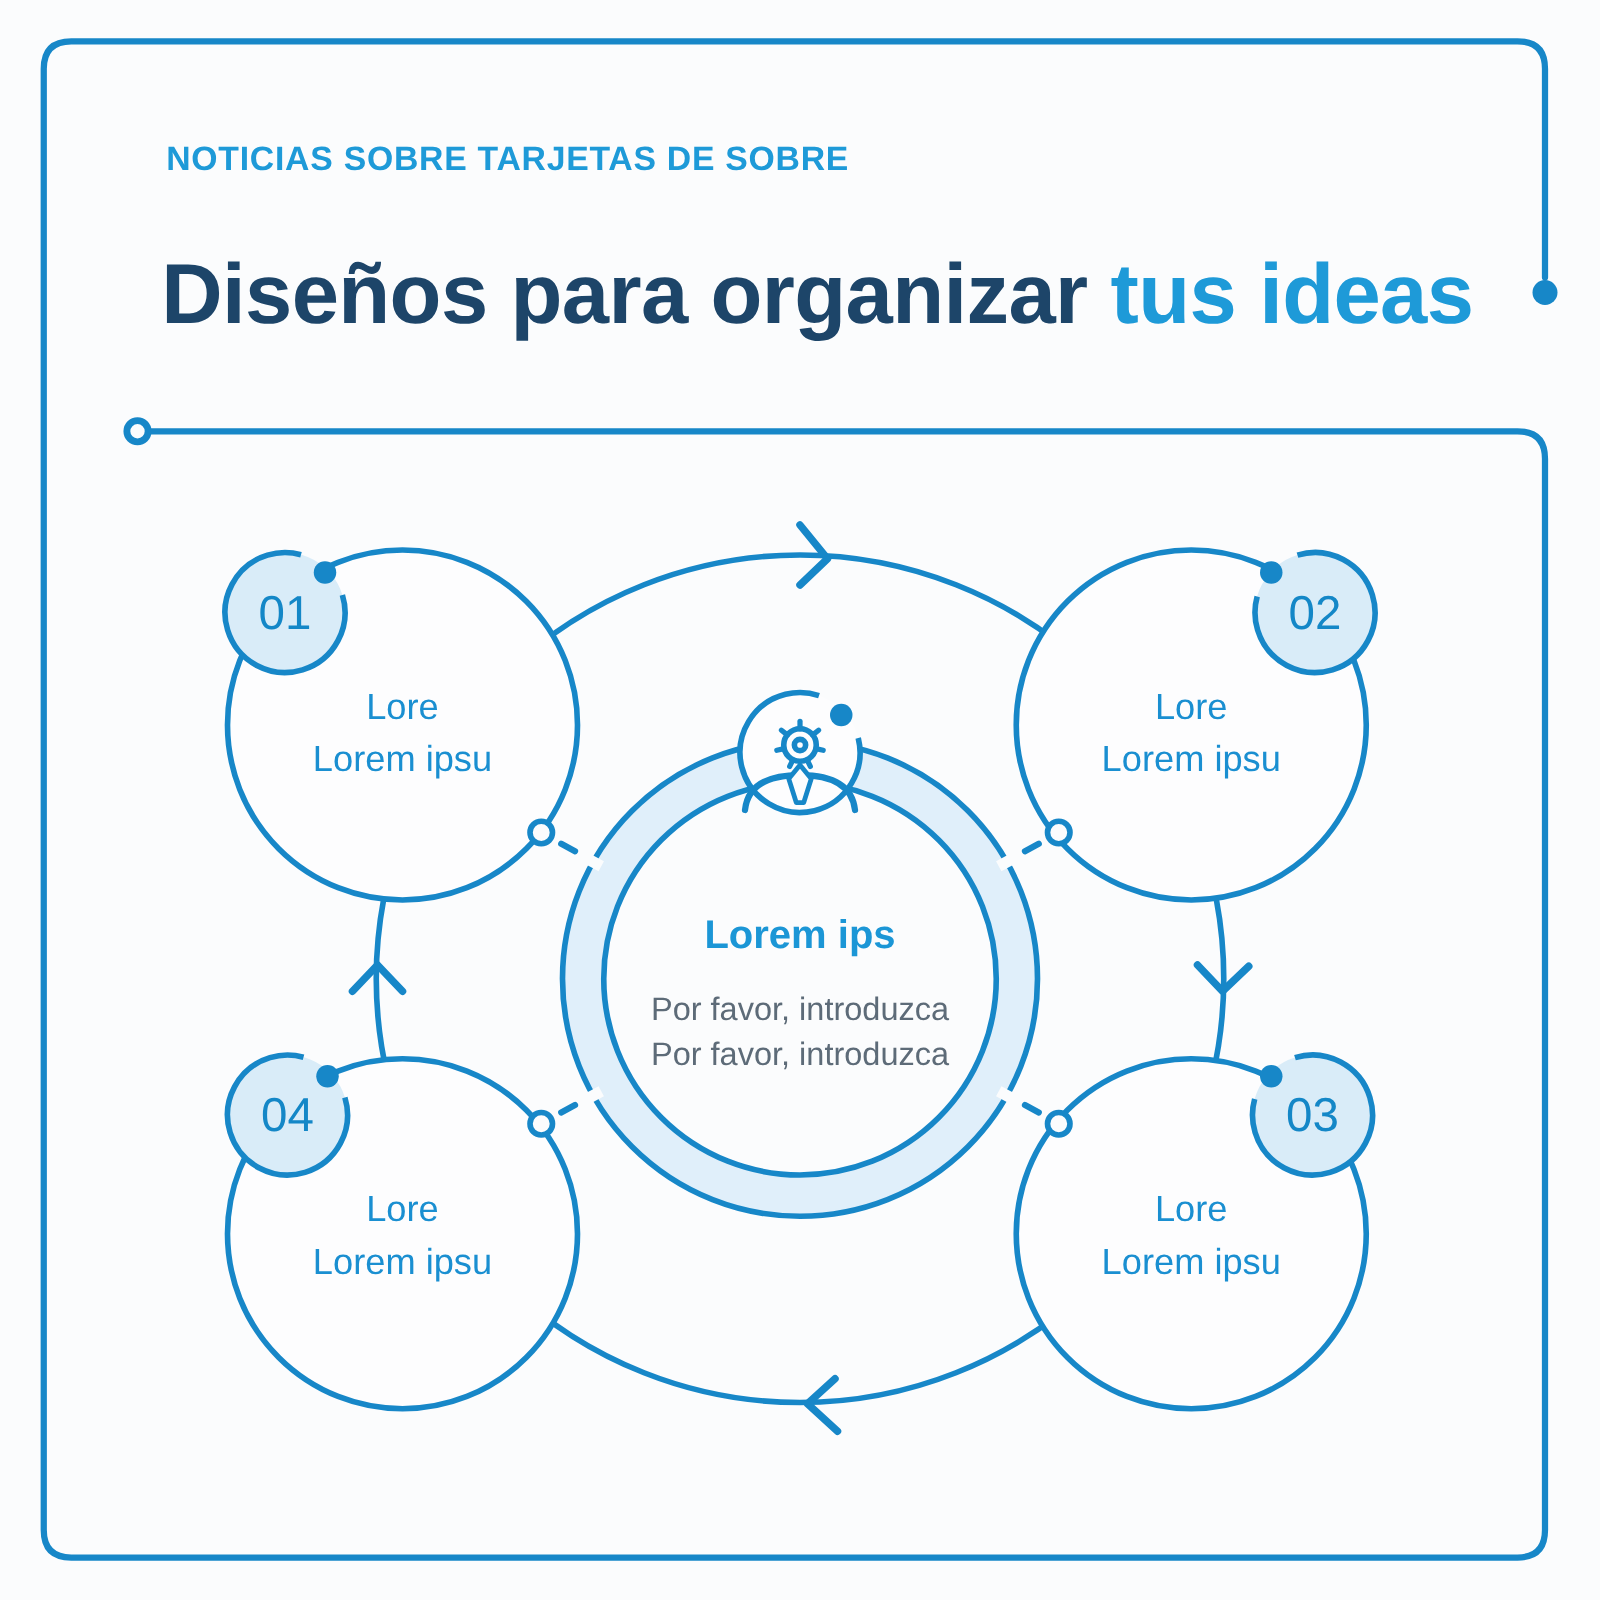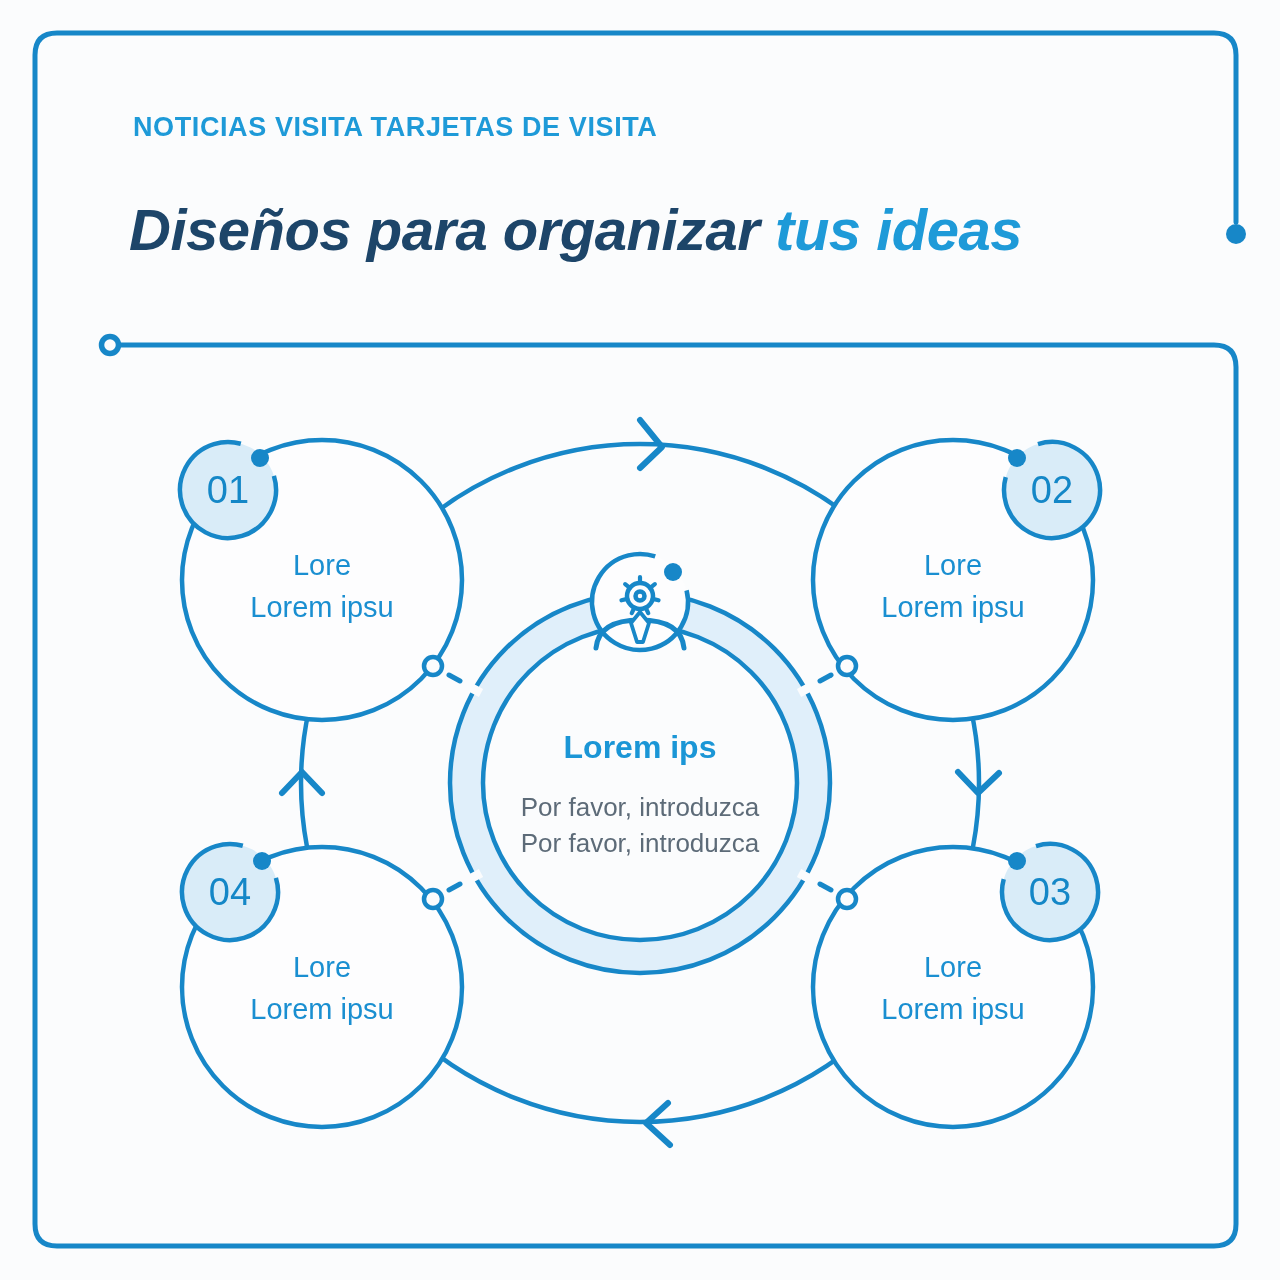--- a/index.html
+++ b/index.html
@@ -6,22 +6,22 @@
   body{background:#fbfcfd;font-family:"Liberation Sans",sans-serif;}
   .page{position:relative;width:1280px;height:1280px;background:#fbfcfd;overflow:hidden;}
   .diagram-svg{position:absolute;left:0;top:0;width:1280px;height:1280px;}
   .kicker{
     position:absolute;left:133px;top:112px;
     font-size:27px;font-weight:600;letter-spacing:0.6px;
     color:#1e9ad8;
   }
   .title{
     position:absolute;left:129px;top:196px;margin:0;
-    font-size:58px;font-weight:700;letter-spacing:-0.5px;
-    color:#1d4569;white-space:nowrap;font-style:italic;
+    font-size:68px;font-weight:700;letter-spacing:-0.5px;
+    color:#1d4569;white-space:nowrap;
   }
   .title .accent{color:#1e9ad8;}
   
   .st{stroke:#1787c8;stroke-width:4.5;fill:none;stroke-linecap:round;stroke-linejoin:round;}
   .st5{stroke:#1787c8;stroke-width:5;fill:none;stroke-linecap:round;stroke-linejoin:round;}
   .chev{stroke:#1787c8;stroke-width:6;fill:none;stroke-linecap:round;stroke-linejoin:round;}
   .dotf{fill:#1787c8;stroke:none;}
   .whiteout{stroke:#fbfcfd;stroke-width:9;fill:none;stroke-linecap:butt;}
   .bigc{fill:#fdfdfe;}
   .badge{fill:#d9ecf8;}
@@ -133,16 +133,16 @@
     </g>
 
     <g>
       <text class="c-title" x="640" y="758" text-anchor="middle">Lorem ips</text>
       <text class="c-body" x="640" y="816" text-anchor="middle">Por favor, introduzca</text>
       <text class="c-body" x="640" y="852" text-anchor="middle">Por favor, introduzca</text>
     </g>
 
   </svg>
 
-  <div class="kicker">NOTICIAS VISITA TARJETAS DE VISITA</div>
+  <div class="kicker">NOTICIAS SOBRE TARJETAS DE SOBRE</div>
   <h1 class="title"><span>Diseños para organizar</span> <span class="accent">tus ideas</span></h1>
 
 </div>
 
 </body></html>

